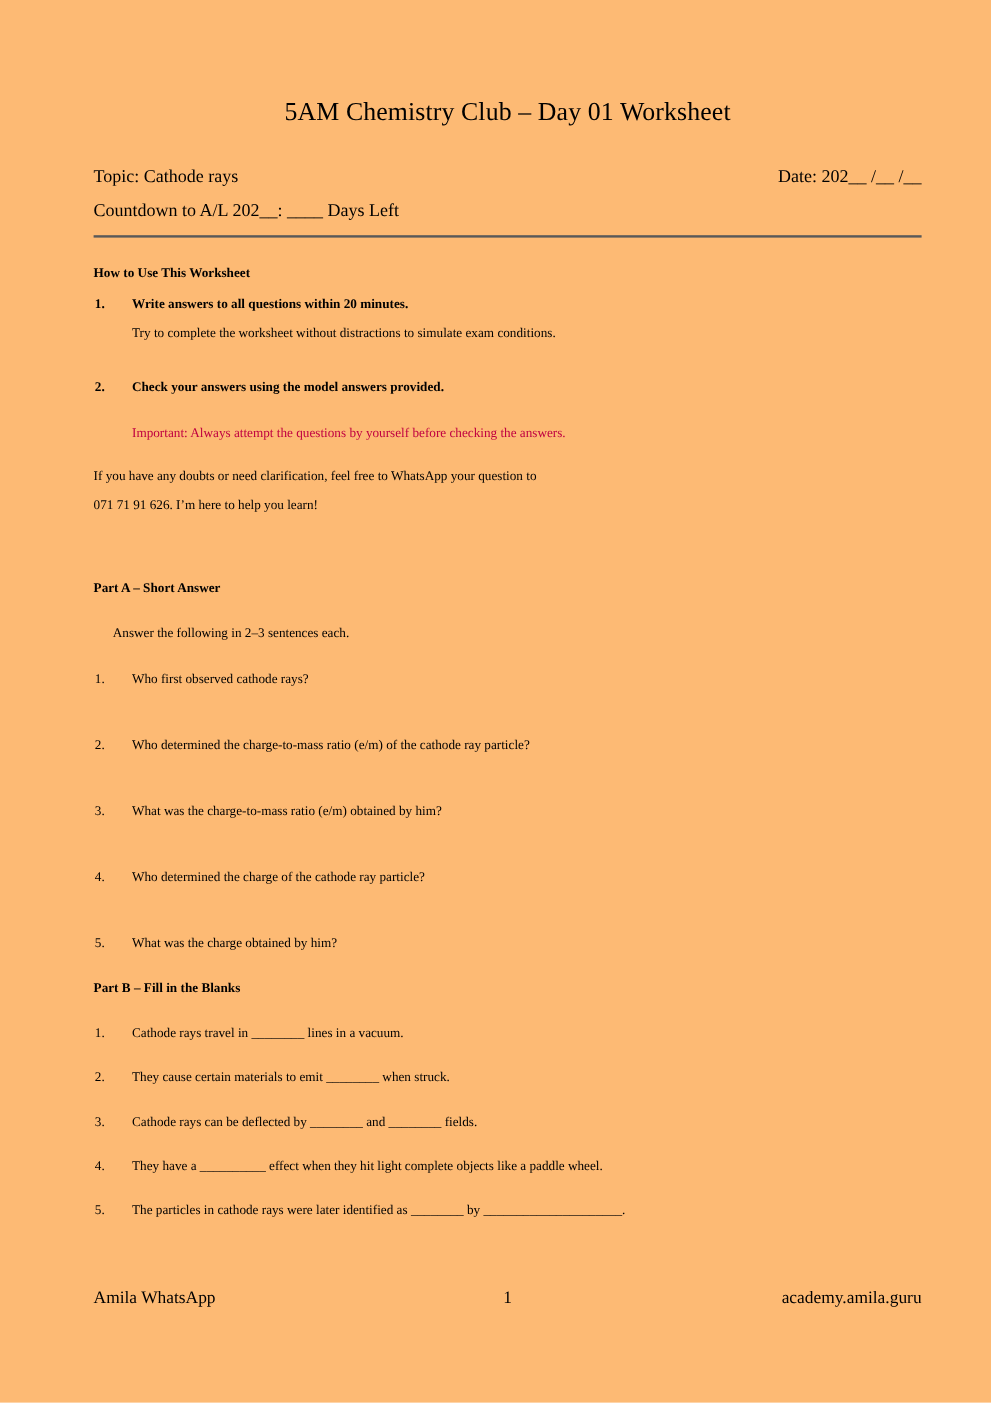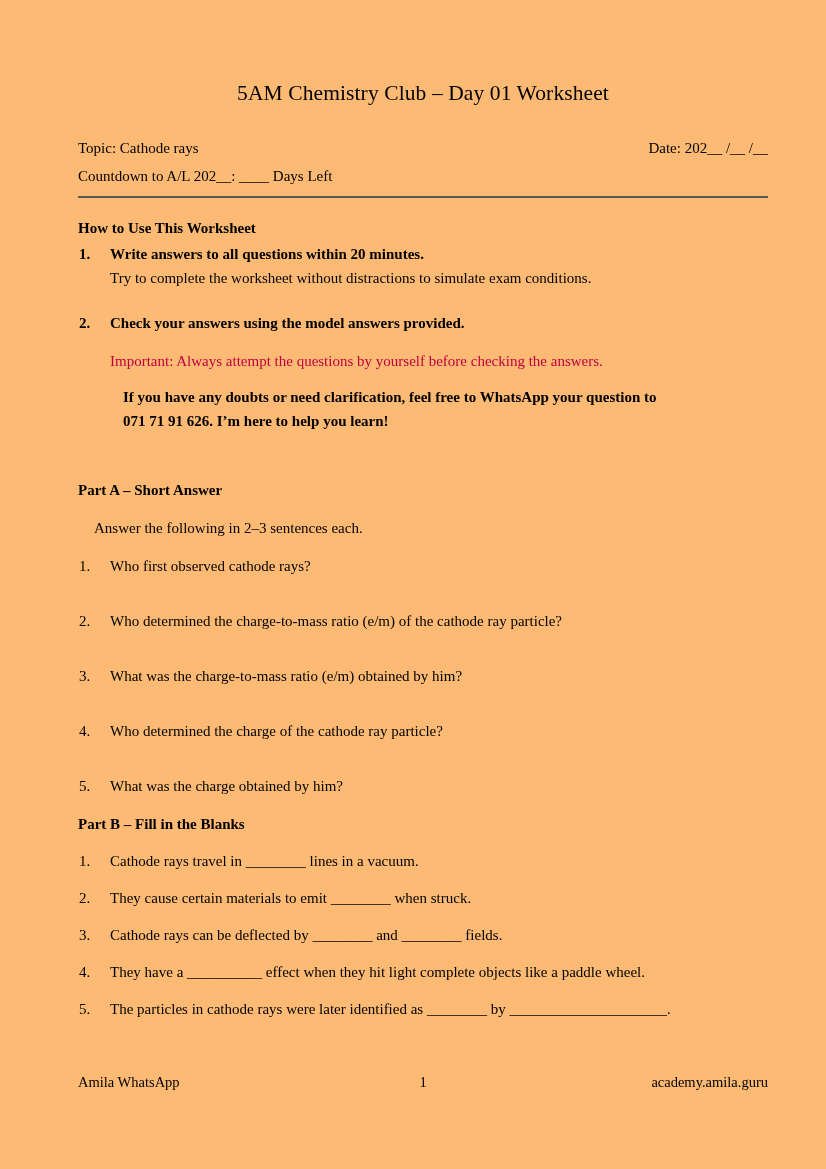--- a/index.html
+++ b/index.html
@@ -58,21 +58,21 @@
     left: 78px;
     top: 196px;
     width: 690px;
     height: 0;
     border-top: 2px solid #595959;
   }
   .block {
     position: absolute;
     left: 78px;
     width: 690px;
-    font-size: 15px;
+    font-size: 11px;
     line-height: 20px;
   }
   .heading-bold {
     font-weight: 700;
     white-space: nowrap;
   }
   .list-row {
     position: relative;
     padding-left: 32px;
   }
@@ -84,23 +84,22 @@
   .num-bold { font-weight: 700; }
   .bold { font-weight: 700; }
   .sub-line {
     padding-left: 32px;
   }
   .important-note {
     padding-left: 32px;
     color: #C00040;
   }
   .para-bold {
-    font-weight: 700;
+    font-weight: 400;
     line-height: 24px;
-    margin-left: 45px;
   }
   .qrow {
     position: relative;
     padding-left: 32px;
   }
   .footer {
     position: absolute;
     left: 78px;
     top: 1072px;
     width: 690px;

